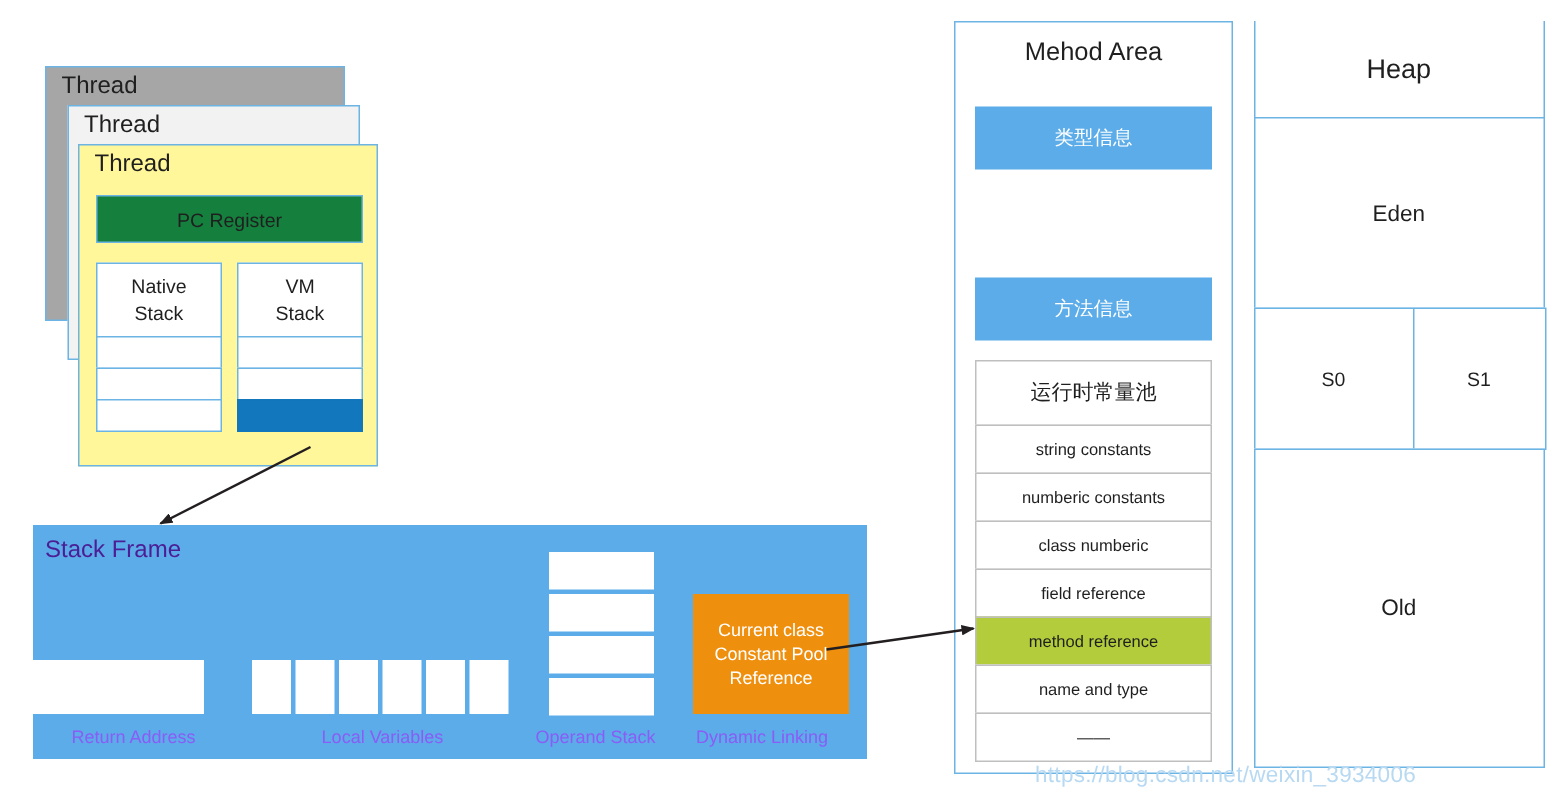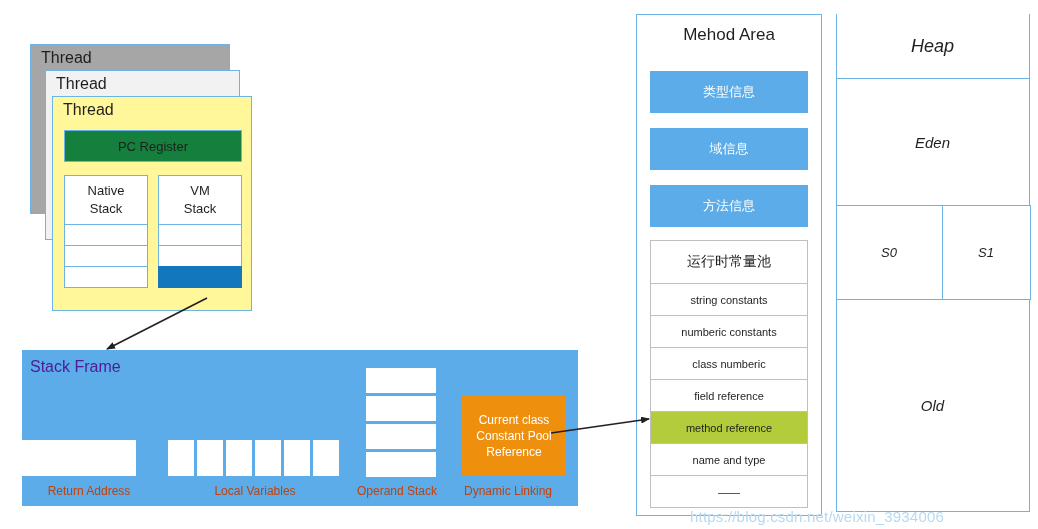--- a/index.html
+++ b/index.html
@@ -101,21 +101,21 @@
   }
   #stack-frame .sf-title {
     position: absolute;
     left: 8px; top: 8px;
     font-size: 16px;
     color: #4c1d95;
   }
   .sf-label {
     position: absolute;
     font-size: 12px;
-    color: #c2410c;
+    color: #8b5cf6;
     white-space: nowrap;
     text-align: center;
   }
   #return-address-box {
     position: absolute;
     left: 14px; top: 440px;
     width: 122px; height: 36px;
     background: #ffffff;
     box-sizing: border-box;
   }
@@ -230,21 +230,20 @@
   }
   .heap-cell {
     position: absolute;
     border: 1.5px solid #6CB4E4;
     box-sizing: border-box;
     background: #ffffff;
     display: flex;
     align-items: center;
     justify-content: center;
     color: #1f1f1f;
-    font-style: italic;
   }
   #heap-title-cell {
     left: -1.5px; top: -1.5px; width: 194px; height: 66px;
     font-size: 18px;
     border-top: none;
   }
   #heap-eden {
     left: -1.5px; top: 63px; width: 194px; height: 128px;
     font-size: 15px;
   }
@@ -349,21 +348,20 @@
 
   <div class="sf-label" style="left: 40px; top: 484px; width: 98px;">Return Address</div>
   <div class="sf-label" style="left: 190px; top: 484px; width: 130px;">Local Variables</div>
   <div class="sf-label" style="left: 345px; top: 484px; width: 104px;">Operand Stack</div>
   <div class="sf-label" style="left: 452px; top: 484px; width: 112px;">Dynamic Linking</div>
 
   <div id="method-area">
     <div class="ma-title">Mehod Area</div>
 
     <div class="ma-info-box" id="ma-info-0">类型信息</div>
-    <div class="ma-info-box" id="ma-info-1">域信息</div>
     <div class="ma-info-box" id="ma-info-2">方法信息</div>
 
     <div id="constant-pool">
       <div class="cp-row header">运行时常量池</div>
       <div class="cp-row item">string constants</div>
       <div class="cp-row item">numberic constants</div>
       <div class="cp-row item">class numberic</div>
       <div class="cp-row item">field reference</div>
       <div class="cp-row item highlight">method reference</div>
       <div class="cp-row item">name and type</div>

